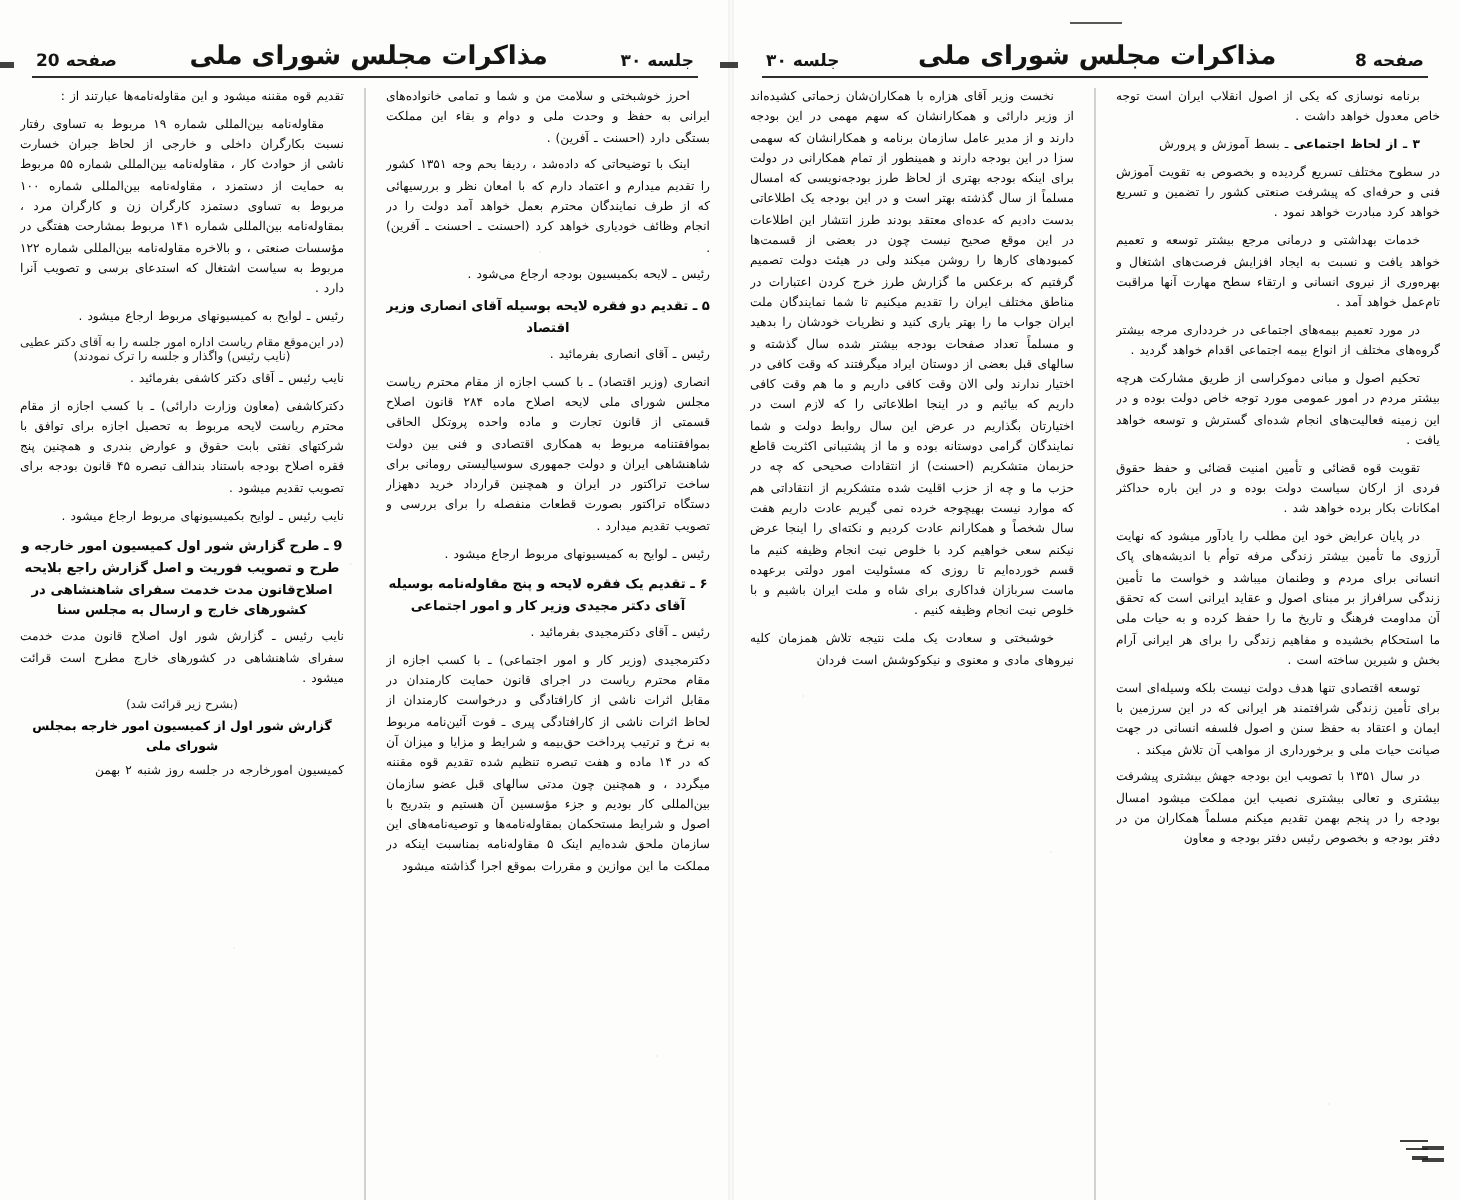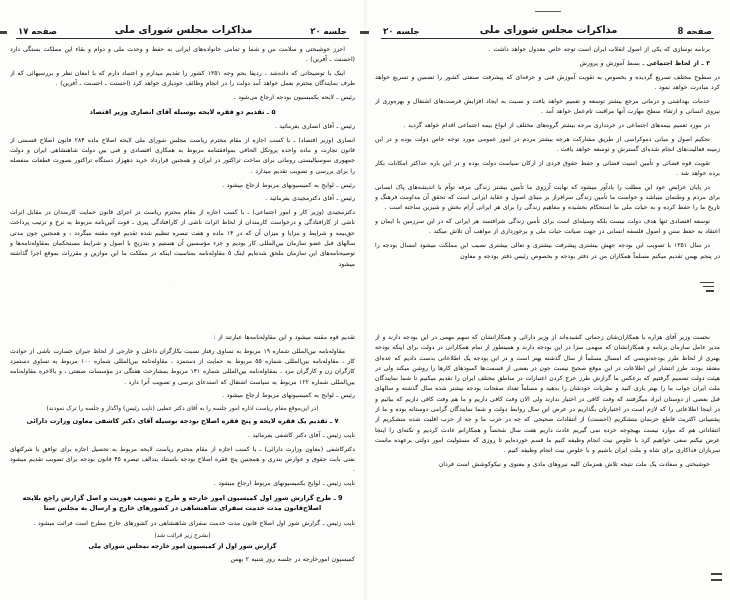--- a/index.html
+++ b/index.html
@@ -75,42 +75,42 @@
     height: 17px;
   }
   .rh-text {
     font-size: 8.5px;
     font-weight: bold;
     color: #151515;
     letter-spacing: .2px;
     white-space: nowrap;
     line-height: 1;
   }
-  .rh-center { font-size: 10px; text-align: center; }
+  .rh-center { font-size: 13px; text-align: center; }
   .head-rule {
     height: 0;
     border-top: 1.6px solid #111;
     margin: 1px 6px 0 6px;
     opacity: .88;
   }
   .head-tick {
     position: absolute;
     top: -7px;
     left: 50%;
     width: 26px;
     height: 0;
     border-top: 1.4px solid #222;
     transform: translateX(-50%);
     opacity: .75;
   }
 
   
   .columns {
     display: flex;
-    flex-direction: column;
+    flex-direction: row;
     gap: 10px;
     margin-top: 5px;
     height: 556px;
   }
   .col {
     position: relative;
     flex: 1 1 0;
     overflow: hidden;
     direction: rtl;
     text-align: justify;
@@ -250,52 +250,52 @@
         </div>
 
       </div>
     </div>
 
     <div class="page page-left">
 
       <div class="running-head">
         <span class="rh-text">جلسه ۳۰</span>
         <span class="rh-text rh-center">مذاکرات مجلس شورای ملی</span>
-        <span class="rh-text">صفحه ۱۷</span>
+        <span class="rh-text">صفحه 20</span>
       </div>
       <div class="head-rule"></div>
 
       <div class="columns">
 
         <div class="col">
           <p class="p">احرز خوشبختی و سلامت من و شما و تمامی خانواده‌های ایرانی به حفظ و وحدت ملی و دوام و بقاء این مملکت بستگی دارد (احسنت ـ آفرین) .</p>
           <p class="p">اینک با توضیحاتی که داده‌شد ، ردیفا بحم وجه ۱۳۵۱ کشور را تقدیم میدارم و اعتماد دارم که با امعان نظر و بررسیهائی که از طرف نمایندگان محترم بعمل خواهد آمد دولت را در انجام وظائف خودیاری خواهد کرد (احسنت ـ احسنت ـ آفرین) .</p>
 
           <p class="p noindent">رئیس ـ لایحه بکمیسیون بودجه ارجاع می‌شود .</p>
 
           <p class="heading">۵ ـ تقدیم دو فقره لایحه بوسیله آقای انصاری وزیر اقتصاد</p>
           <p class="p noindent">رئیس ـ آقای انصاری بفرمائید .</p>
           <p class="p noindent">انصاری (وزیر اقتصاد) ـ با کسب اجازه از مقام محترم ریاست مجلس شورای ملی لایحه اصلاح ماده ۲۸۴ قانون اصلاح قسمتی از قانون تجارت و ماده واحده پروتکل الحاقی بموافقتنامه مربوط به همکاری اقتصادی و فنی بین دولت شاهنشاهی ایران و دولت جمهوری سوسیالیستی رومانی برای ساخت تراکتور در ایران و همچنین قرارداد خرید دههزار دستگاه تراکتور بصورت قطعات منفصله را برای بررسی و تصویب تقدیم میدارد .</p>
           <p class="p noindent">رئیس ـ لوایح به کمیسیونهای مربوط ارجاع میشود .</p>
 
+          <p class="heading">۶ ـ تقدیم یک فقره لایحه و پنج مقاوله‌نامه بوسیله آقای دکتر مجیدی وزیر کار و امور اجتماعی</p>
           <p class="p noindent">رئیس ـ آقای دکترمجیدی بفرمائید .</p>
           <p class="p noindent">دکترمجیدی (وزیر کار و امور اجتماعی) ـ با کسب اجازه از مقام محترم ریاست در اجرای قانون حمایت کارمندان در مقابل اثرات ناشی از کارافتادگی و درخواست کارمندان از لحاظ اثرات ناشی از کارافتادگی پیری ـ فوت آئین‌نامه مربوط به نرخ و ترتیب پرداخت حق‌بیمه و شرایط و مزایا و میزان آن که در ۱۴ ماده و هفت تبصره تنظیم شده تقدیم قوه مقننه میگردد ، و همچنین چون مدتی سالهای قبل عضو سازمان بین‌المللی کار بودیم و جزء مؤسسین آن هستیم و بتدریج با اصول و شرایط مستحکمان بمقاوله‌نامه‌ها و توصیه‌نامه‌های این سازمان ملحق شده‌ایم اینک ۵ مقاوله‌نامه بمناسبت اینکه در مملکت ما این موازین و مقررات بموقع اجرا گذاشته میشود</p>
         </div>
 
         <div class="col-rule"></div>
 
         <div class="col">
           <p class="p noindent">تقدیم قوه مقننه میشود و این مقاوله‌نامه‌ها عبارتند از :</p>
           <p class="p">مقاوله‌نامه بین‌المللی شماره ۱۹ مربوط به تساوی رفتار نسبت بکارگران داخلی و خارجی از لحاظ جبران خسارت ناشی از حوادث کار ، مقاوله‌نامه بین‌المللی شماره ۵۵ مربوط به حمایت از دستمزد ، مقاوله‌نامه بین‌المللی شماره ۱۰۰ مربوط به تساوی دستمزد کارگران زن و کارگران مرد ، بمقاوله‌نامه بین‌المللی شماره ۱۴۱ مربوط بمشارحت هفتگی در مؤسسات صنعتی ، و بالاخره مقاوله‌نامه بین‌المللی شماره ۱۲۲ مربوط به سیاست اشتغال که استدعای برسی و تصویب آنرا دارد .</p>
 
           <p class="p noindent">رئیس ـ لوایح به کمیسیونهای مربوط ارجاع میشود .</p>
 
           <p class="paren">(در این‌موقع مقام ریاست اداره امور جلسه را به آقای دکتر عطیی (نایب رئیس) واگذار و جلسه را ترک نمودند)</p>
 
-          <p class="heading">۷ ـ تقدیم یک فقره لایحه و پنج فقره اصلاح بودجه بوسیله آقای دکتر کاشفی معاون وزارت دارائی</p>
           <p class="p noindent">نایب رئیس ـ آقای دکتر کاشفی بفرمائید .</p>
           <p class="p noindent">دکترکاشفی (معاون وزارت دارائی) ـ با کسب اجازه از مقام محترم ریاست لایحه مربوط به تحصیل اجازه برای توافق با شرکتهای نفتی بابت حقوق و عوارض بندری و همچنین پنج فقره اصلاح بودجه باستناد بندالف تبصره ۴۵ قانون بودجه برای تصویب تقدیم میشود .</p>
           <p class="p noindent">نایب رئیس ـ لوایح بکمیسیونهای مربوط ارجاع میشود .</p>
 
           <p class="heading">9 ـ طرح گزارش شور اول کمیسیون امور خارجه و طرح و تصویب فوریت و اصل گزارش راجع بلایحه اصلاح‌قانون مدت خدمت سفرای شاهنشاهی در کشورهای خارج و ارسال به مجلس سنا</p>
           <p class="p noindent">نایب رئیس ـ گزارش شور اول اصلاح قانون مدت خدمت سفرای شاهنشاهی در کشورهای خارج مطرح است قرائت میشود .</p>
           <p class="paren">(بشرح زیر قرائت شد)</p>
           <p class="sub-head">گزارش شور اول از کمیسیون امور خارجه بمجلس شورای ملی</p>
           <p class="p noindent">کمیسیون امورخارجه در جلسه روز شنبه ۲ بهمن</p>
         </div>

